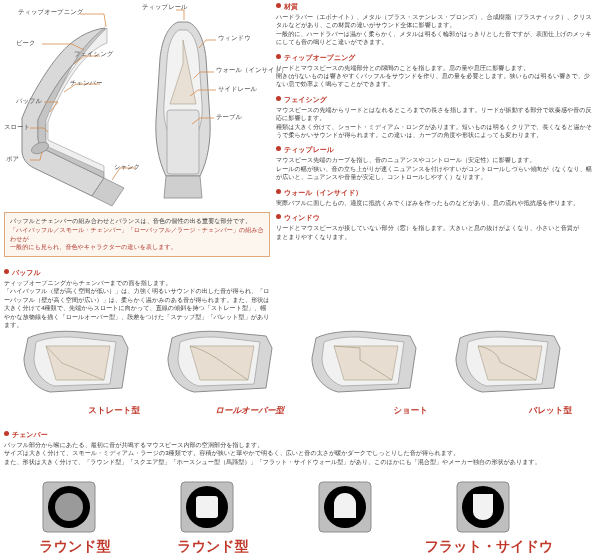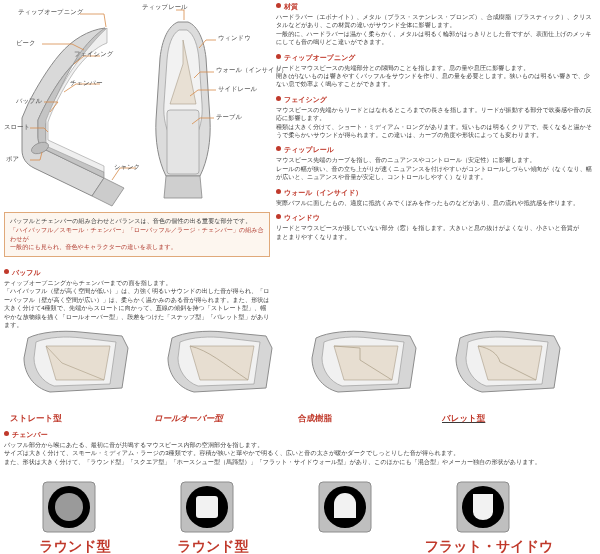--- a/index.html
+++ b/index.html
@@ -24,21 +24,21 @@
   .sec-b{font-size:6.1px;line-height:1.38;color:#3c3c3c;}
   
   #note-box{left:4px;top:212px;width:266px;border:1px solid #e0a97a;background:#fdf6ef;padding:4px 5px;box-sizing:border-box;}
   #note-box .nb-line{font-size:6.1px;line-height:1.45;color:#3c3c3c;}
   #note-box .nb-red{color:#b03a2e;}
   
   #baffle-sec{left:4px;top:268px;width:266px;}
   
   #baffle-figs{left:6px;top:330px;width:588px;height:90px;}
   .fig{position:absolute;width:130px;}
-  .fig-cap{text-align:left;font-size:8.5px;color:#c0392b;font-weight:bold;margin-top:17px;}
+  .fig-cap{text-align:right;font-size:8.5px;color:#c0392b;font-weight:bold;margin-top:9px;}
   
   #chamber-sec{left:4px;top:430px;width:560px;}
   
   #chamber-figs{left:6px;top:480px;width:588px;height:72px;}
   .cfig{position:absolute;width:138px;}
   .cfig-cap{text-align:center;font-size:14px;color:#c0392b;font-weight:bold;margin-top:4px;}
   svg{display:block;}
 </style>
 </head>
 <body>
@@ -183,24 +183,24 @@
     <div class="fig-cap">ロールオーバー型</div>
   </div>
 
   <div class="fig" style="left:292px;top:0;">
     <svg width="130" height="66" viewBox="0 0 130 66">
       <path d="M18 8 C 30 2 52 0 70 2 L 112 6 L 118 18 L 112 58 L 40 62 C 24 58 14 44 14 28 Z" fill="#d6d6d6" stroke="#8d8d8d" stroke-width="1"></path>
       <path d="M26 12 C 38 7 56 6 72 8 L 106 12 L 100 54 L 44 56 C 32 52 24 40 24 28 Z" fill="#f1f1f1" stroke="#9e9e9e" stroke-width="0.7"></path>
       <path d="M36 16 L 100 16 L 94 50 L 46 50 Z" fill="#e7ded1" stroke="#a89b86" stroke-width="0.6"></path>
       <path d="M36 16 L 62 18 L 62 30 L 94 50" fill="none" stroke="#b0a38d" stroke-width="0.8"></path>
     </svg>
-    <div class="fig-cap">合成樹脂</div>
-  </div>
-
-  <div class="fig" style="left:436px;top:0;text-decoration:underline;">
+    <div class="fig-cap">ショート</div>
+  </div>
+
+  <div class="fig" style="left:436px;top:0;">
     <svg width="130" height="66" viewBox="0 0 130 66">
       <path d="M18 8 C 30 2 52 0 70 2 L 112 6 L 118 18 L 112 58 L 40 62 C 24 58 14 44 14 28 Z" fill="#d6d6d6" stroke="#8d8d8d" stroke-width="1"></path>
       <path d="M26 12 C 38 7 56 6 72 8 L 106 12 L 100 54 L 44 56 C 32 52 24 40 24 28 Z" fill="#f1f1f1" stroke="#9e9e9e" stroke-width="0.7"></path>
       <path d="M36 16 L 100 16 L 94 50 L 46 50 Z" fill="#e7ded1" stroke="#a89b86" stroke-width="0.6"></path>
       <path d="M36 16 C 48 18 56 24 58 32 L 94 50" fill="none" stroke="#b0a38d" stroke-width="0.8"></path>
     </svg>
     <div class="fig-cap">バレット型</div>
   </div>
 </div>
 

